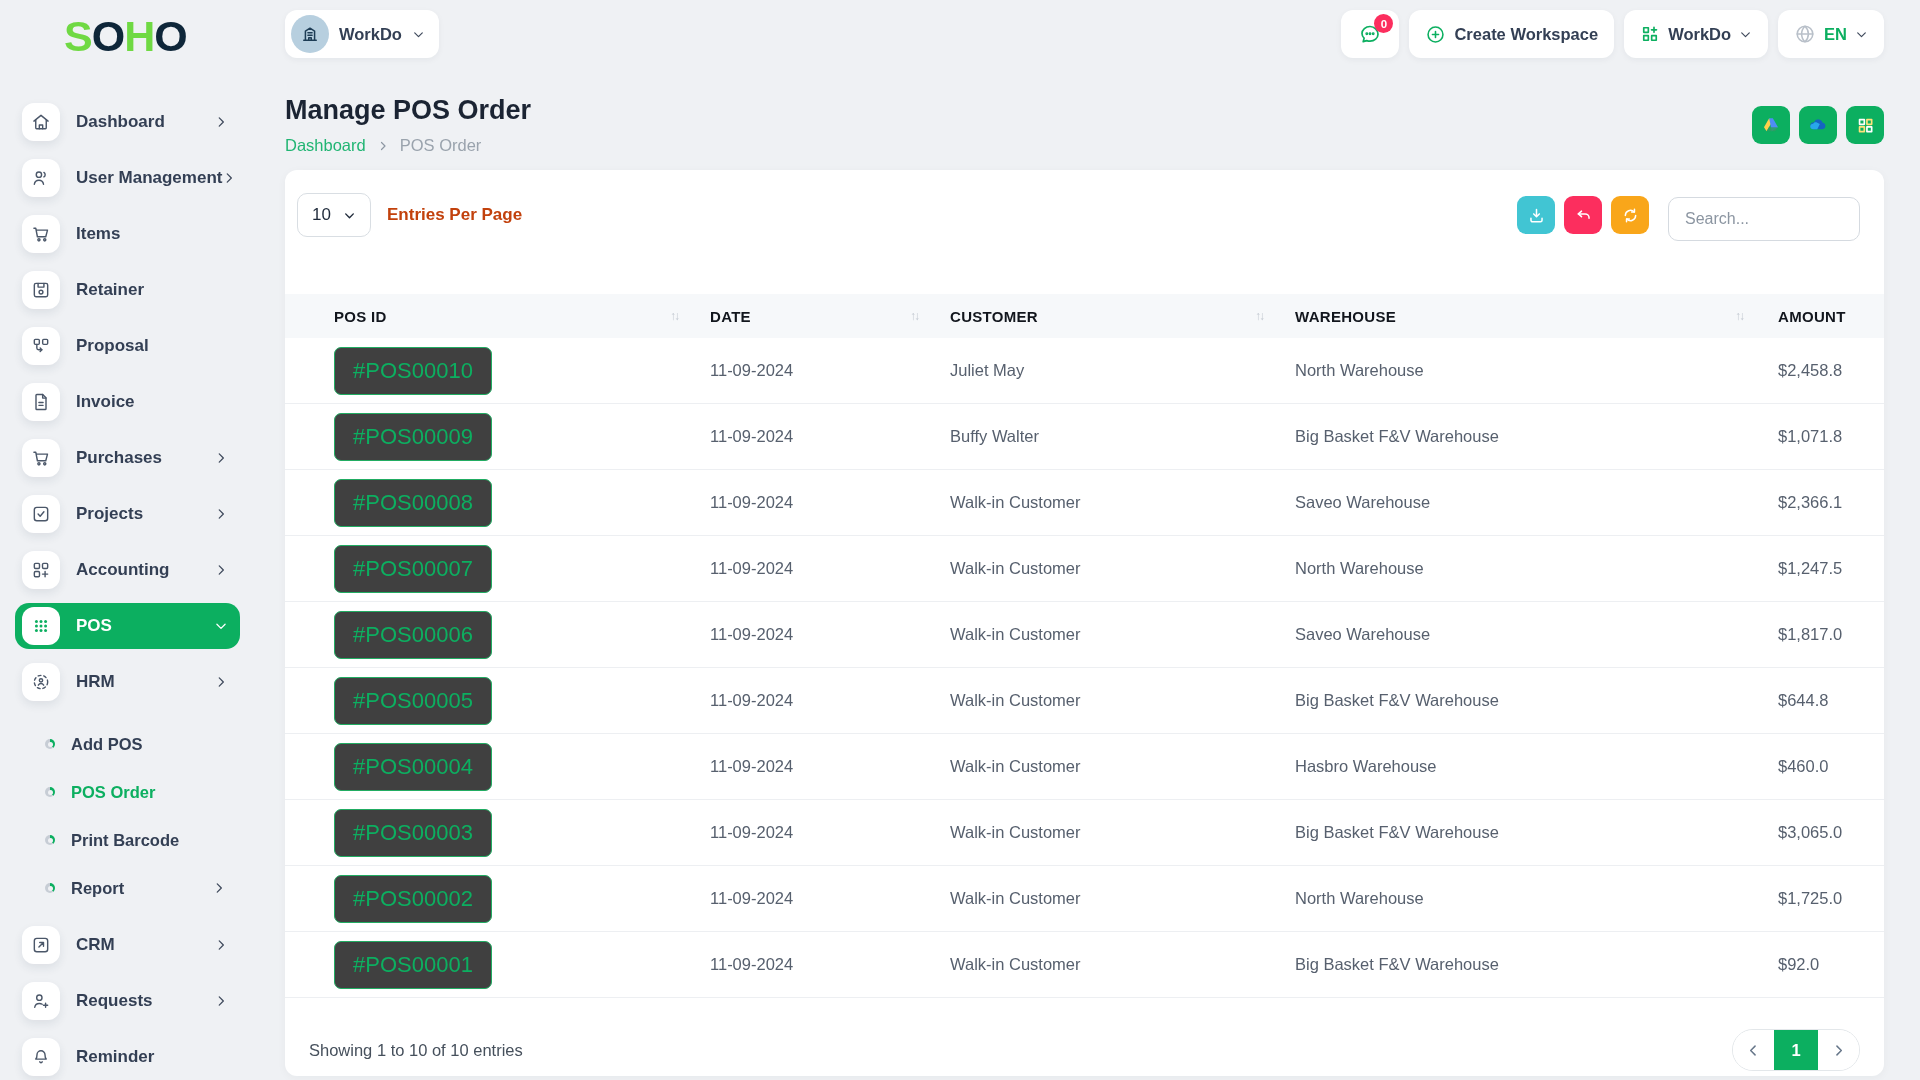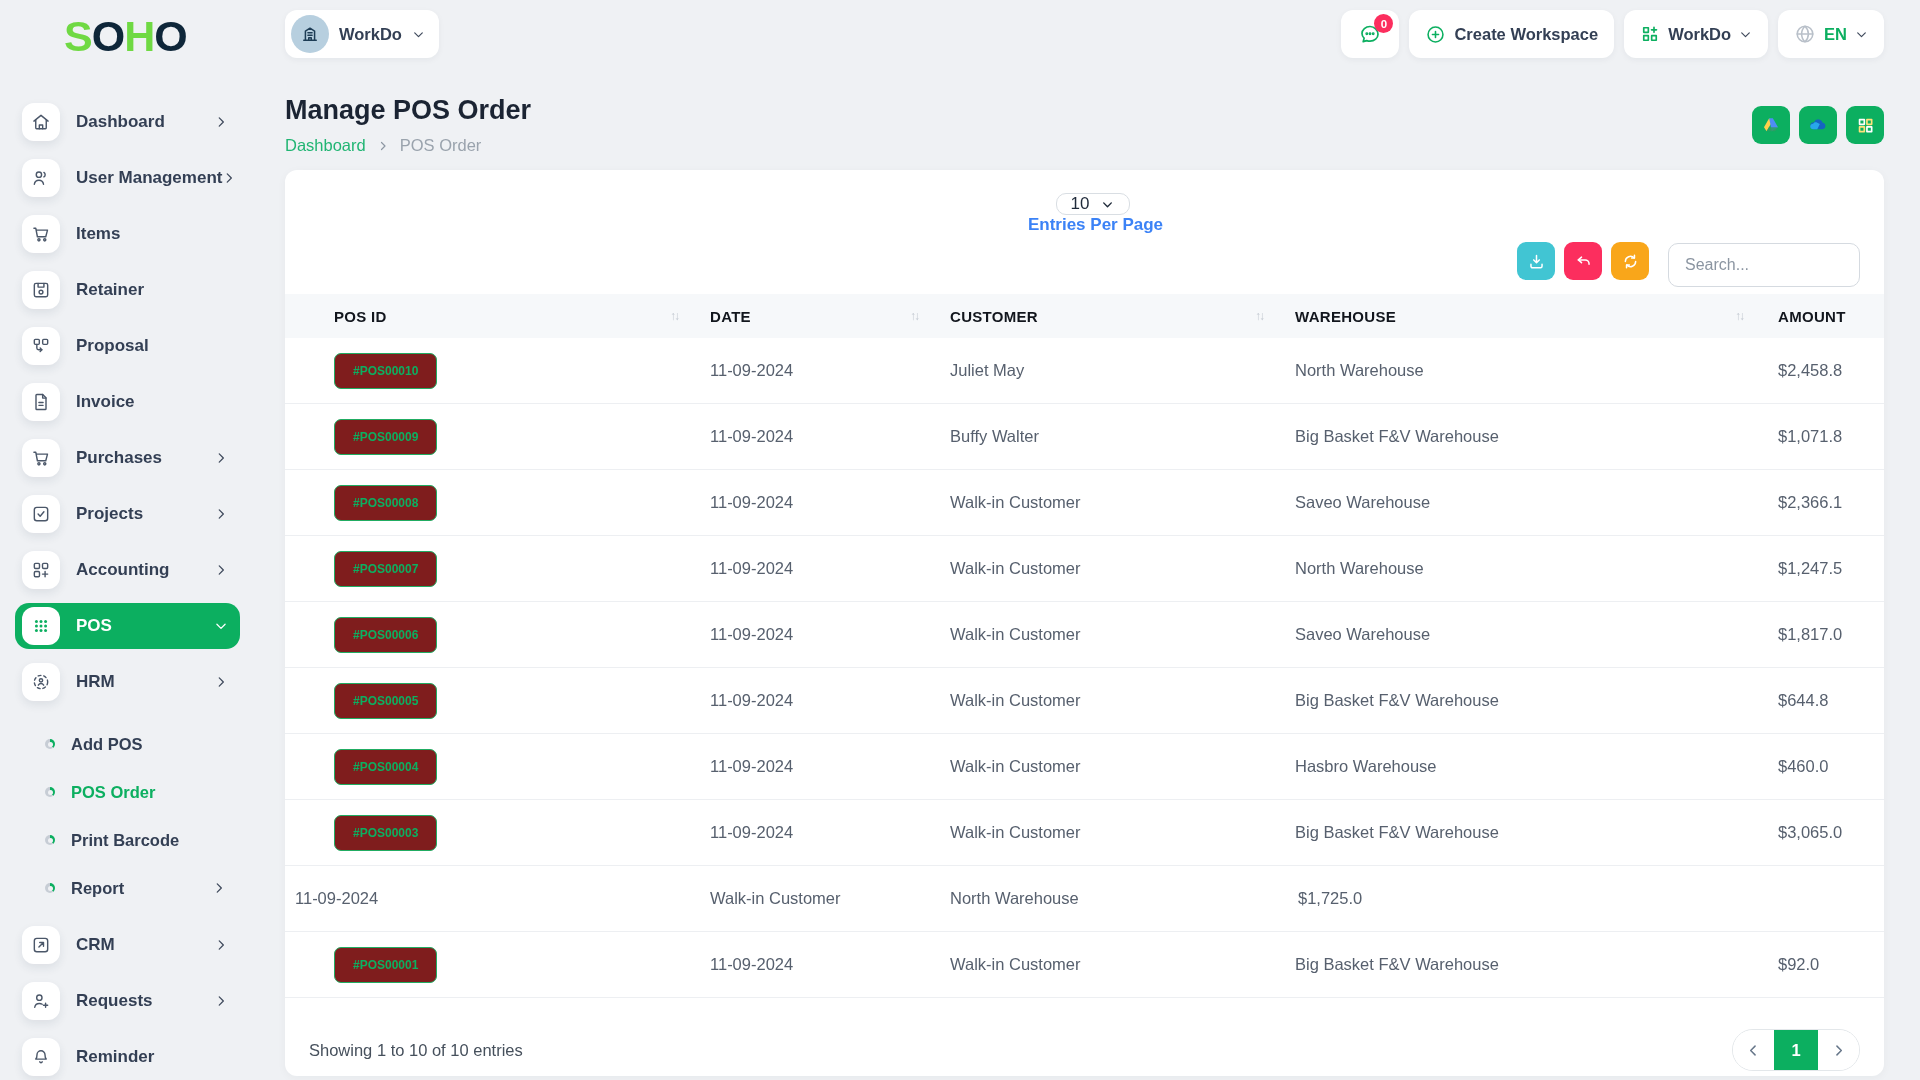--- a/index.html
+++ b/index.html
@@ -54,24 +54,24 @@
   .crumb-sep { color:#8d97a3; }
   .crumb-cur { color:#9aa3ad; }
   .qactions { position:absolute; top:106px; right:36px; display:flex; gap:9px; }
   .qbtn { width:38px; height:38px; border-radius:9px; background:#0caf60; border:none; display:flex; align-items:center; justify-content:center; cursor:pointer; }
 
   
   .card { position:absolute; left:285px; top:170px; width:1599px; height:906px; background:#fff; border-radius:12px;
           box-shadow:0 2px 10px rgba(20,40,60,.04); }
 
   
-  .ctoolbar { position:absolute; left:40px; right:24px; top:23px; height:44px; display:flex; align-items:center;flex-direction:column; }
+  .ctoolbar { position:absolute; left:12px; right:24px; top:23px; height:44px; display:flex; align-items:center; }
   .psize { width:74px; height:44px; border:1px solid #d9dee3; border-radius:10px; background:#fff; display:flex; align-items:center;
            justify-content:center; gap:12px; font-size:17px; color:#1f2a3a; cursor:pointer; }
-  .entries-lbl { margin-left:6px; font-size:17px; font-weight:600; color:#3b82f6; }
+  .entries-lbl { margin-left:16px; font-size:17px; font-weight:600; color:#c2410c; }
   .tright { margin-left:auto; display:flex; align-items:center; gap:9px; }
   .tbtn { width:38px; height:38px; border-radius:9px; border:none; display:flex; align-items:center; justify-content:center; color:#fff; cursor:pointer; }
   .tbtn.teal { background:#41c5d3; }
   .tbtn.pink { background:#fc2e5e; }
   .tbtn.orange { background:#f9a61a; }
   .search { width:192px; height:44px; border:1px solid #d5dae0; border-radius:10px; padding:0 16px; font-size:16px;
             font-family:"Liberation Sans", sans-serif; color:#333f54; margin-left:10px; outline:none; background:#fff;margin-top:8px; }
   .search::placeholder { color:#8b95a1; }
 
   
@@ -80,22 +80,22 @@
   .thead { height:44px; background:#f6f8fa; font-size:15px; font-weight:700; color:#12161d; letter-spacing:.02em; }
   .th { display:flex; align-items:center; justify-content:space-between; padding-right:22px; cursor:pointer; }
   .th.first { padding-left:49px; }
   .th.mid { padding-left:10px; }
   .th.last { padding-left:13px; padding-right:40px; justify-content:flex-start; cursor:default; }
   .sort { color:#c2c9d1; font-size:12px; letter-spacing:-2px; }
   .trow { height:66px; border-bottom:1px solid #edeff2; font-size:16.5px; color:#57606e; }
   .c1 { padding-left:49px; }
   .c2,.c3,.c4 { padding-left:10px; }
   .c5 { padding-left:13px; }
-  .pos-pill { display:inline-block; padding:10px 18px; border:1px solid #21ac62; border-radius:7px; background:#7f1d1d;
-              color:#0caf60; font-size:12px; font-family:"Liberation Sans", sans-serif; cursor:pointer;font-weight:bold; }
+  .pos-pill { display:inline-block; padding:10px 18px; border:1px solid #21ac62; border-radius:7px; background:#404040;
+              color:#0caf60; font-size:22px; font-family:"Liberation Sans", sans-serif; cursor:pointer; }
 
   
   .cfooter { position:absolute; left:24px; right:24px; top:858px; height:44px; display:flex; align-items:center; justify-content:space-between; }
   .showing { font-size:16.5px; color:#46505c; }
   .pager { display:flex; border:1px solid #e3e7ea; border-radius:22px; overflow:hidden; height:42px; background:#fff; }
   .pg { width:41px; display:flex; align-items:center; justify-content:center; color:#67778a; cursor:pointer; background:#fff; border:none; }
   .pg.cur { width:44px; background:#0caf60; color:#fff; font-size:16.5px; font-weight:600; }
 </style>
 </head>
 <body>
@@ -567,20 +567,21 @@
       <div class="c5">$460.0</div>
     </div>
     <div class="trow grid5">
       <div class="c1"><button class="pos-pill">#POS00003</button></div>
       <div class="c2">11-09-2024</div>
       <div class="c3">Walk-in Customer</div>
       <div class="c4">Big Basket F&amp;V Warehouse</div>
       <div class="c5">$3,065.0</div>
     </div>
     <div class="trow grid5">
+      <div class="c1"><button class="pos-pill">#POS00002</button></div>
       <div class="c2">11-09-2024</div>
       <div class="c3">Walk-in Customer</div>
       <div class="c4">North Warehouse</div>
       <div class="c5">$1,725.0</div>
     </div>
     <div class="trow grid5">
       <div class="c1"><button class="pos-pill">#POS00001</button></div>
       <div class="c2">11-09-2024</div>
       <div class="c3">Walk-in Customer</div>
       <div class="c4">Big Basket F&amp;V Warehouse</div>

